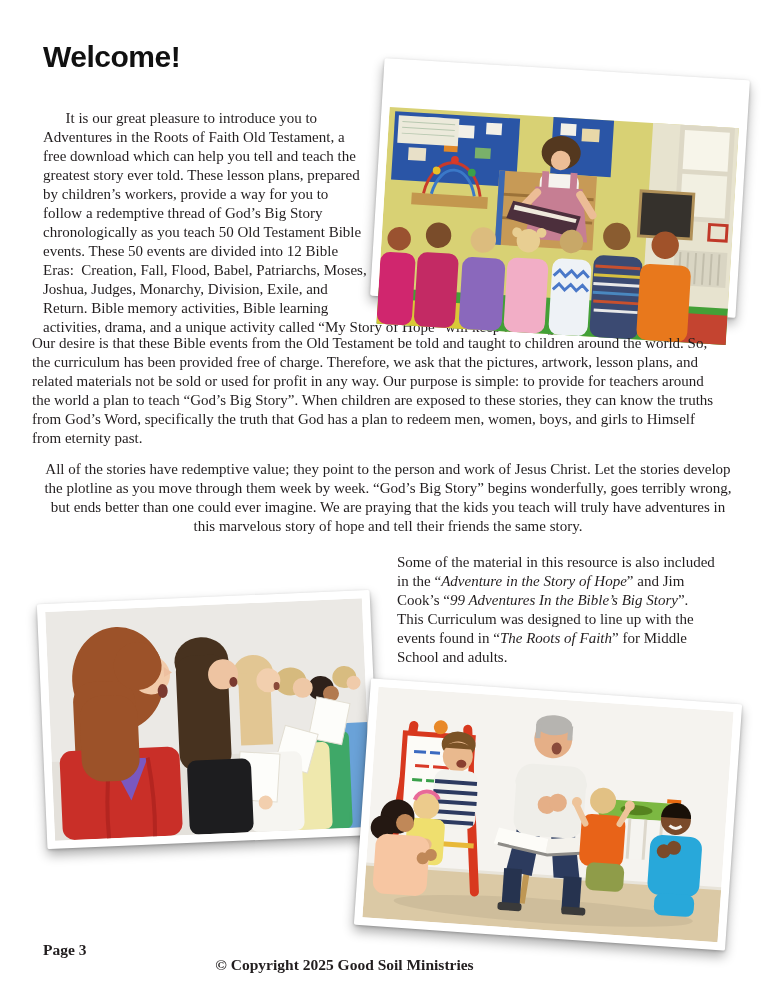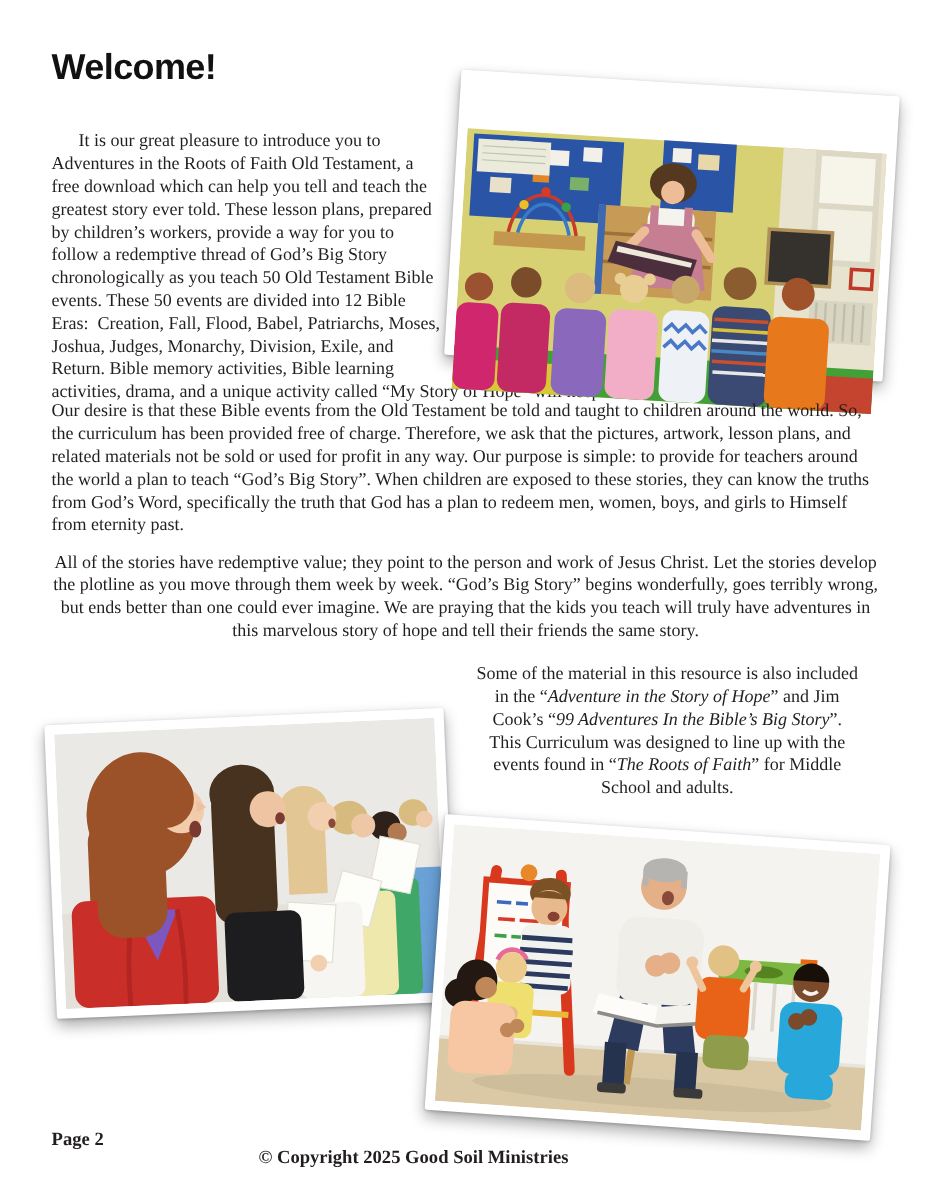--- a/index.html
+++ b/index.html
@@ -4,23 +4,23 @@
 <style>
   html,body{margin:0;padding:0;background:#ffffff;}
   .page{position:relative;width:773px;height:1000px;background:#ffffff;overflow:hidden;
         font-family:"Liberation Serif",serif;color:#221e1f;}
   .content{position:absolute;left:43px;top:40px;width:690px;}
   h1.title{font-family:"Liberation Sans",sans-serif;font-weight:700;font-size:30px;
            line-height:34px;margin:0;letter-spacing:-0.5px;color:#111;}
   .para{font-size:15px;line-height:19px;white-space:pre-wrap;margin:0;}
   .p1{margin-top:16px;}
   .abs{position:absolute;}
-  .p2{left:43px;top:334px;width:690px;}
+  .p2{left:32px;top:334px;width:690px;}
   .p3{left:43px;top:460px;width:690px;text-align:center;}
-  .p4{left:397px;top:553px;width:318px;text-align:center;}
+  .p4{left:397px;top:553px;width:318px;}
   b{font-weight:400;}
   i{font-style:italic;}
   .photo{background:#ffffff;padding:8px;border-radius:2px;
          box-shadow:0 6px 12px rgba(0,0,0,.33),0 1px 3px rgba(0,0,0,.22);}
   .photo svg{display:block;}
   .photo1{float:right;width:350px;height:222px;margin:-40px -10px 8px 10px;
           transform:rotate(3.5deg);}
   .photo2{left:42px;top:597px;width:317px;height:229px;transform:rotate(-2.5deg);}
   .photo3{left:362px;top:691px;width:356px;height:231px;transform:rotate(4deg);}
   .pagenum{left:43px;top:941px;font-size:15.5px;font-weight:700;}
@@ -227,16 +227,16 @@
       <circle cx="306" cy="112" r="15" fill="#7a4a2a"></circle>
       <path d="M291,110 a15,15 0 0 1 30,0z" fill="#181008"></path>
       <path d="M300,118 q6,5 12,0" stroke="#f5f3ef" stroke-width="3" fill="none"></path>
       <rect x="282" y="128" width="52" height="60" rx="12" fill="#28a8da"></rect>
       <circle cx="296" cy="144" r="7" fill="#7a4a2a"></circle>
         <circle cx="306" cy="140" r="7" fill="#7a4a2a"></circle>
       <rect x="290" y="186" width="40" height="22" rx="8" fill="#28a8da"></rect>
     </svg>
   </div>
 
-  <div class="abs pagenum">Page 2</div>
+  <div class="abs pagenum">Page 3</div>
   <div class="abs copyright">© Copyright 2025 Good Soil Ministries</div>
 
 </div>
 
 </body></html>

